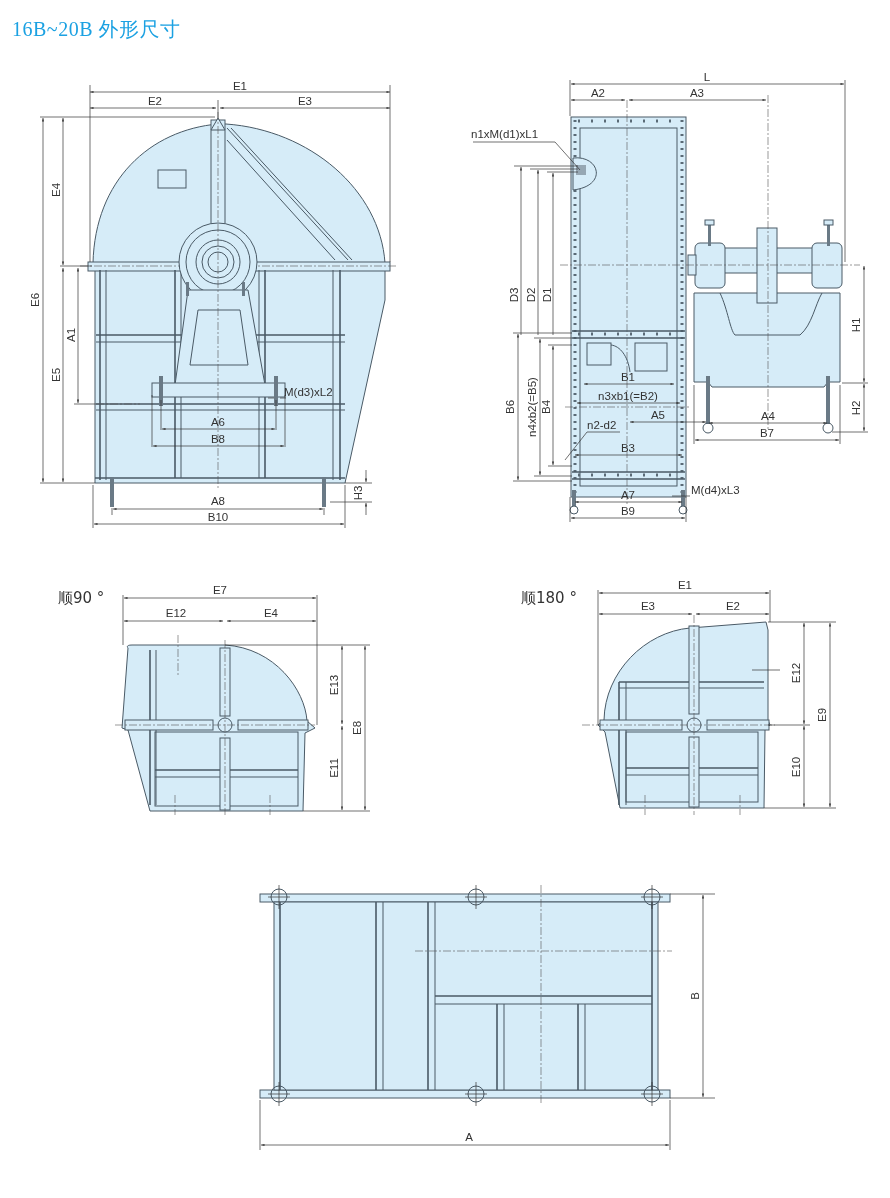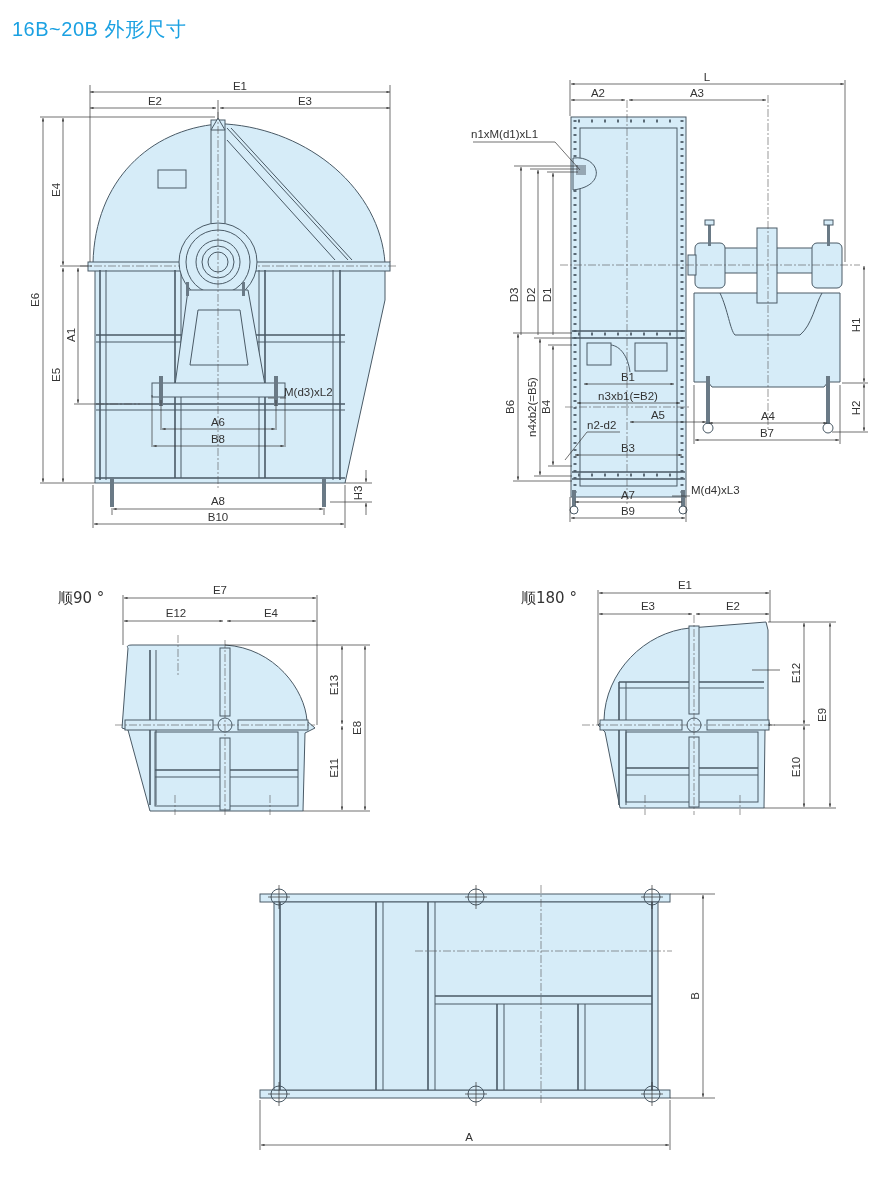--- a/index.html
+++ b/index.html
@@ -1,19 +1,19 @@
 <!DOCTYPE html>
 <html><head>
 <meta charset="utf-8">
 <style>
   html, body { margin: 0; padding: 0; background: #ffffff; }
   body { width: 890px; height: 1198px; position: relative; overflow: hidden;
          font-family: "Liberation Sans", "DejaVu Sans", sans-serif; }
   .title { position: absolute; left: 12px; top: 16px; font-size: 20px; color: #1ba1e2;
-           font-family: Liberation Sans, sans-serif; letter-spacing: 0.5px; }
+           font-family: Liberation Serif, serif; letter-spacing: 0.5px; }
   svg { position: absolute; left: 0; top: 0; }
   .lbl { font-family: "Liberation Sans", "DejaVu Sans", sans-serif; font-size: 11.5px; fill: #333; }
   .view-lbl { font-family: "DejaVu Sans", "Liberation Sans", sans-serif; font-size: 15px; fill: #333; }
   .body { fill: #d6ecf8; stroke: #4a5a66; stroke-width: 1; }
   .edge { fill: none; stroke: #4a5a66; stroke-width: 1; }
   .thick { fill: none; stroke: #4a5a66; stroke-width: 1.6; }
   .dim { fill: none; stroke: #333; stroke-width: 0.7; }
   .ctr { fill: none; stroke: #555; stroke-width: 0.6; stroke-dasharray: 8 2 2 2; }
   .ctrw { fill: none; stroke: #ffffff; stroke-width: 0.8; stroke-dasharray: 6 3; }
   .bolt { fill: #6a7a86; }

